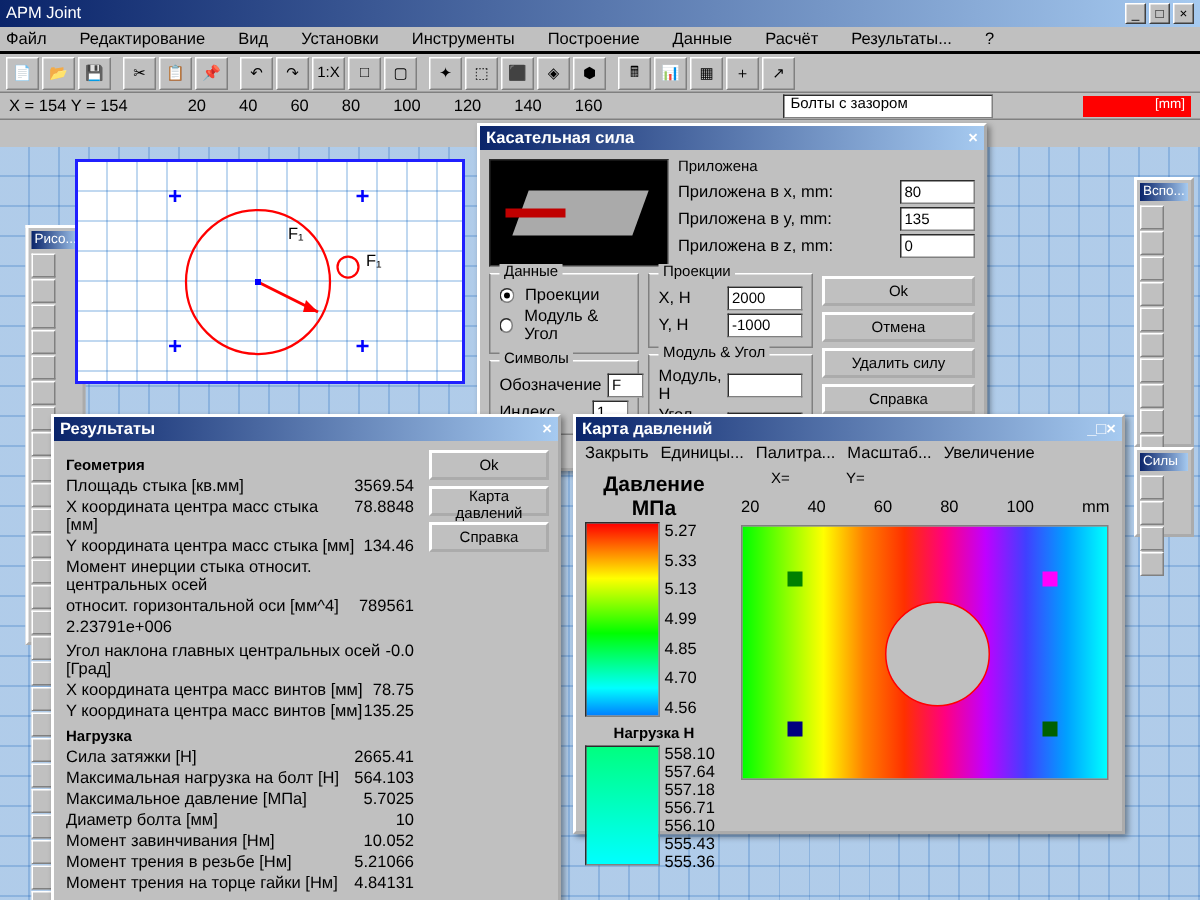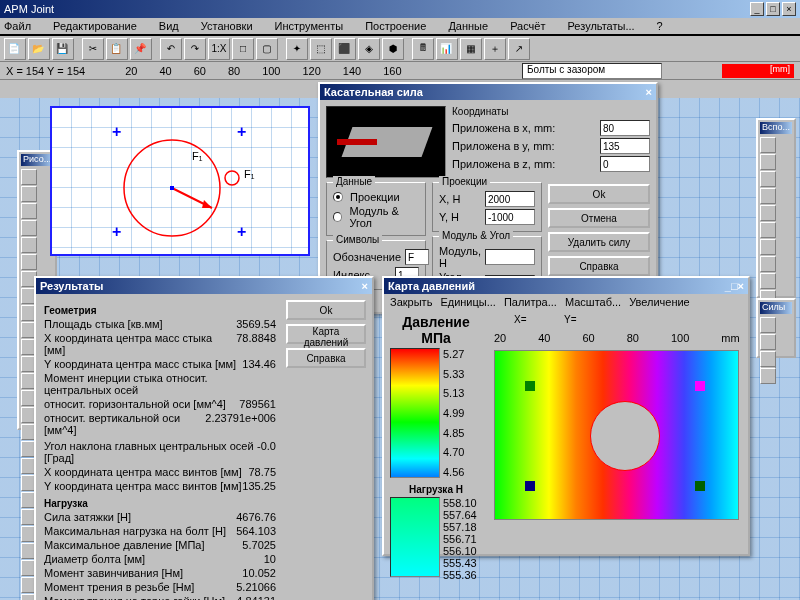--- a/index.html
+++ b/index.html
@@ -184,21 +184,21 @@
         <span>Касательная сила</span>
         <span>×</span>
       </div>
     <div class="dbody">
       <div style="display:flex; gap:6px;">
         <div style="width:120px;height:72px;background:#000;border:1px inset #808080;position:relative;">
           <div style="position:absolute;top:20px;left:20px;width:80px;height:30px;background:#aaa;transform:skewX(-20deg);"></div>
           <div style="position:absolute;top:32px;left:10px;width:40px;height:6px;background:#c00000;"></div>
         </div>
         <div style="flex:1">
-          <div style="font-size:10px;margin-bottom:3px;">Координаты</div>
+          <div style="font-size:10px;margin-bottom:3px;">Приложена</div>
           <div class="row">
               <label>Приложена в x, mm:</label>
               <input type="text" value="80" style="">
             </div>
           <div class="row">
               <label>Приложена в y, mm:</label>
               <input type="text" value="135" style="">
             </div>
           <div class="row">
               <label>Приложена в z, mm:</label>
@@ -288,21 +288,20 @@
             </div>
             <div class="resrow">
               <span>Момент инерции стыка относит. центральных осей</span>
               <span></span>
             </div>
             <div class="resrow">
               <span>относит. горизонтальной оси [мм^4]</span>
               <span>789561</span>
             </div>
             <div class="resrow">
-              <span>относит. вертикальной оси [мм^4]</span>
               <span>2.23791e+006</span>
             </div>
             <div class="resrow">
               <span></span>
               <span></span>
             </div>
             <div class="resrow">
               <span>Угол наклона главных центральных осей [Град]</span>
               <span>-0.0</span>
             </div>
@@ -312,21 +311,21 @@
             </div>
             <div class="resrow">
               <span>Y координата центра масс винтов [мм]</span>
               <span>135.25</span>
             </div>
           </div>
         <div class="resrow hd">Нагрузка</div>
         <div id="resrows2">
             <div class="resrow">
               <span>Сила затяжки [Н]</span>
-              <span>4676.76</span>
+              <span>2665.41</span>
             </div>
             <div class="resrow">
               <span>Максимальная нагрузка на болт [Н]</span>
               <span>564.103</span>
             </div>
             <div class="resrow">
               <span>Максимальное давление [МПа]</span>
               <span>5.7025</span>
             </div>
             <div class="resrow">

